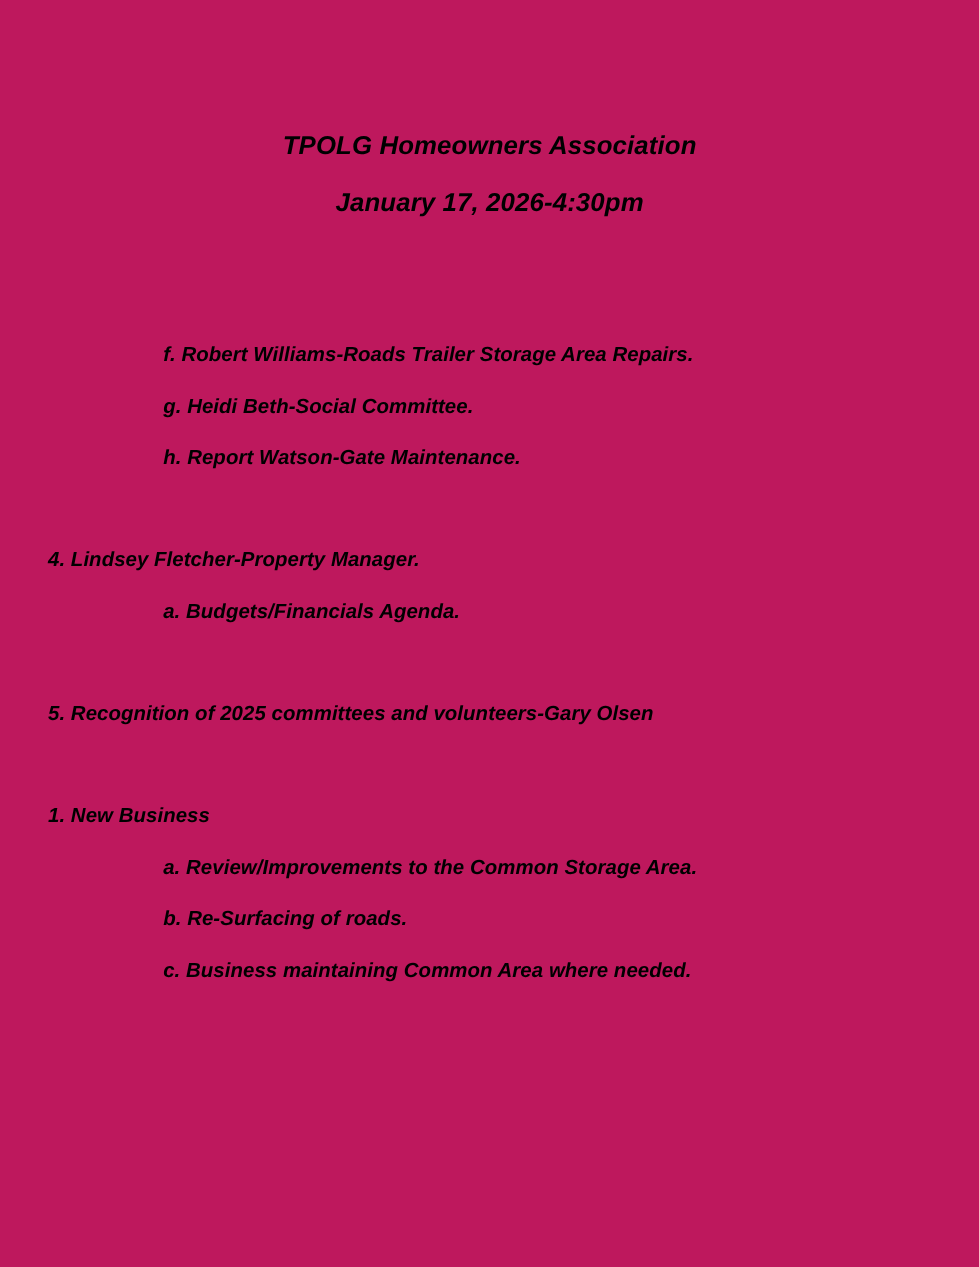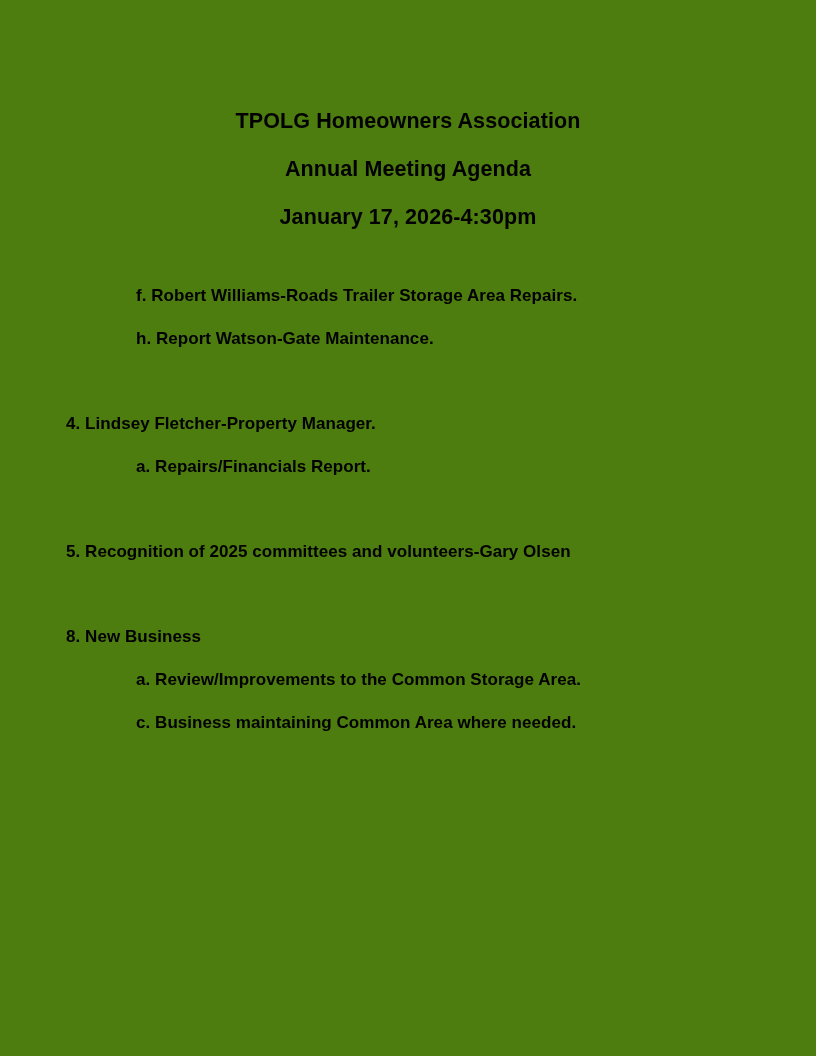--- a/index.html
+++ b/index.html
@@ -51,41 +51,42 @@
 
   .agenda-line {
     font-size: 17px;
     font-weight: bold;
     line-height: 43px;
     letter-spacing: 0.05px;
     white-space: nowrap;
   }
 
   
-  .level-1 { padding-left: 66px; }
+  .level-1 { padding-left: 40px; }
   .level-2 { padding-left: 136px; }
 
   
   .section-gap { margin-top: 42px; }
 </style>
 </head>
 <body style="background: rgb(255, 255, 255); color: rgb(0, 0, 0);">
 
-<div class="page" style="background: #4d7c0f;">
+<div class="page" style="background: #be185d; font-style: italic;">
 
   <div class="doc-header">
     <div class="title-line">TPOLG Homeowners Association</div>
-    <div class="title-line">Annual Meeting Agenda</div>
     <div class="title-line">January 17, 2026-4:30pm</div>
   </div>
 
   <div class="agenda-body">
       <div class="agenda-line level-2">f. Robert Williams-Roads Trailer Storage Area Repairs.</div>
+      <div class="agenda-line level-2">g. Heidi Beth-Social Committee.</div>
       <div class="agenda-line level-2">h. Report Watson-Gate Maintenance.</div>
       <div class="agenda-line level-1 section-gap">4. Lindsey Fletcher-Property Manager.</div>
-      <div class="agenda-line level-2">a. Repairs/Financials Report.</div>
+      <div class="agenda-line level-2">a. Budgets/Financials Agenda.</div>
       <div class="agenda-line level-1 section-gap">5. Recognition of 2025 committees and volunteers-Gary Olsen</div>
-      <div class="agenda-line level-1 section-gap">8. New Business</div>
+      <div class="agenda-line level-1 section-gap">1. New Business</div>
       <div class="agenda-line level-2">a. Review/Improvements to the Common Storage Area.</div>
+      <div class="agenda-line level-2">b. Re-Surfacing of roads.</div>
       <div class="agenda-line level-2">c. Business maintaining Common Area where needed.</div>
     </div>
 
 </div>
 
 </body></html>

